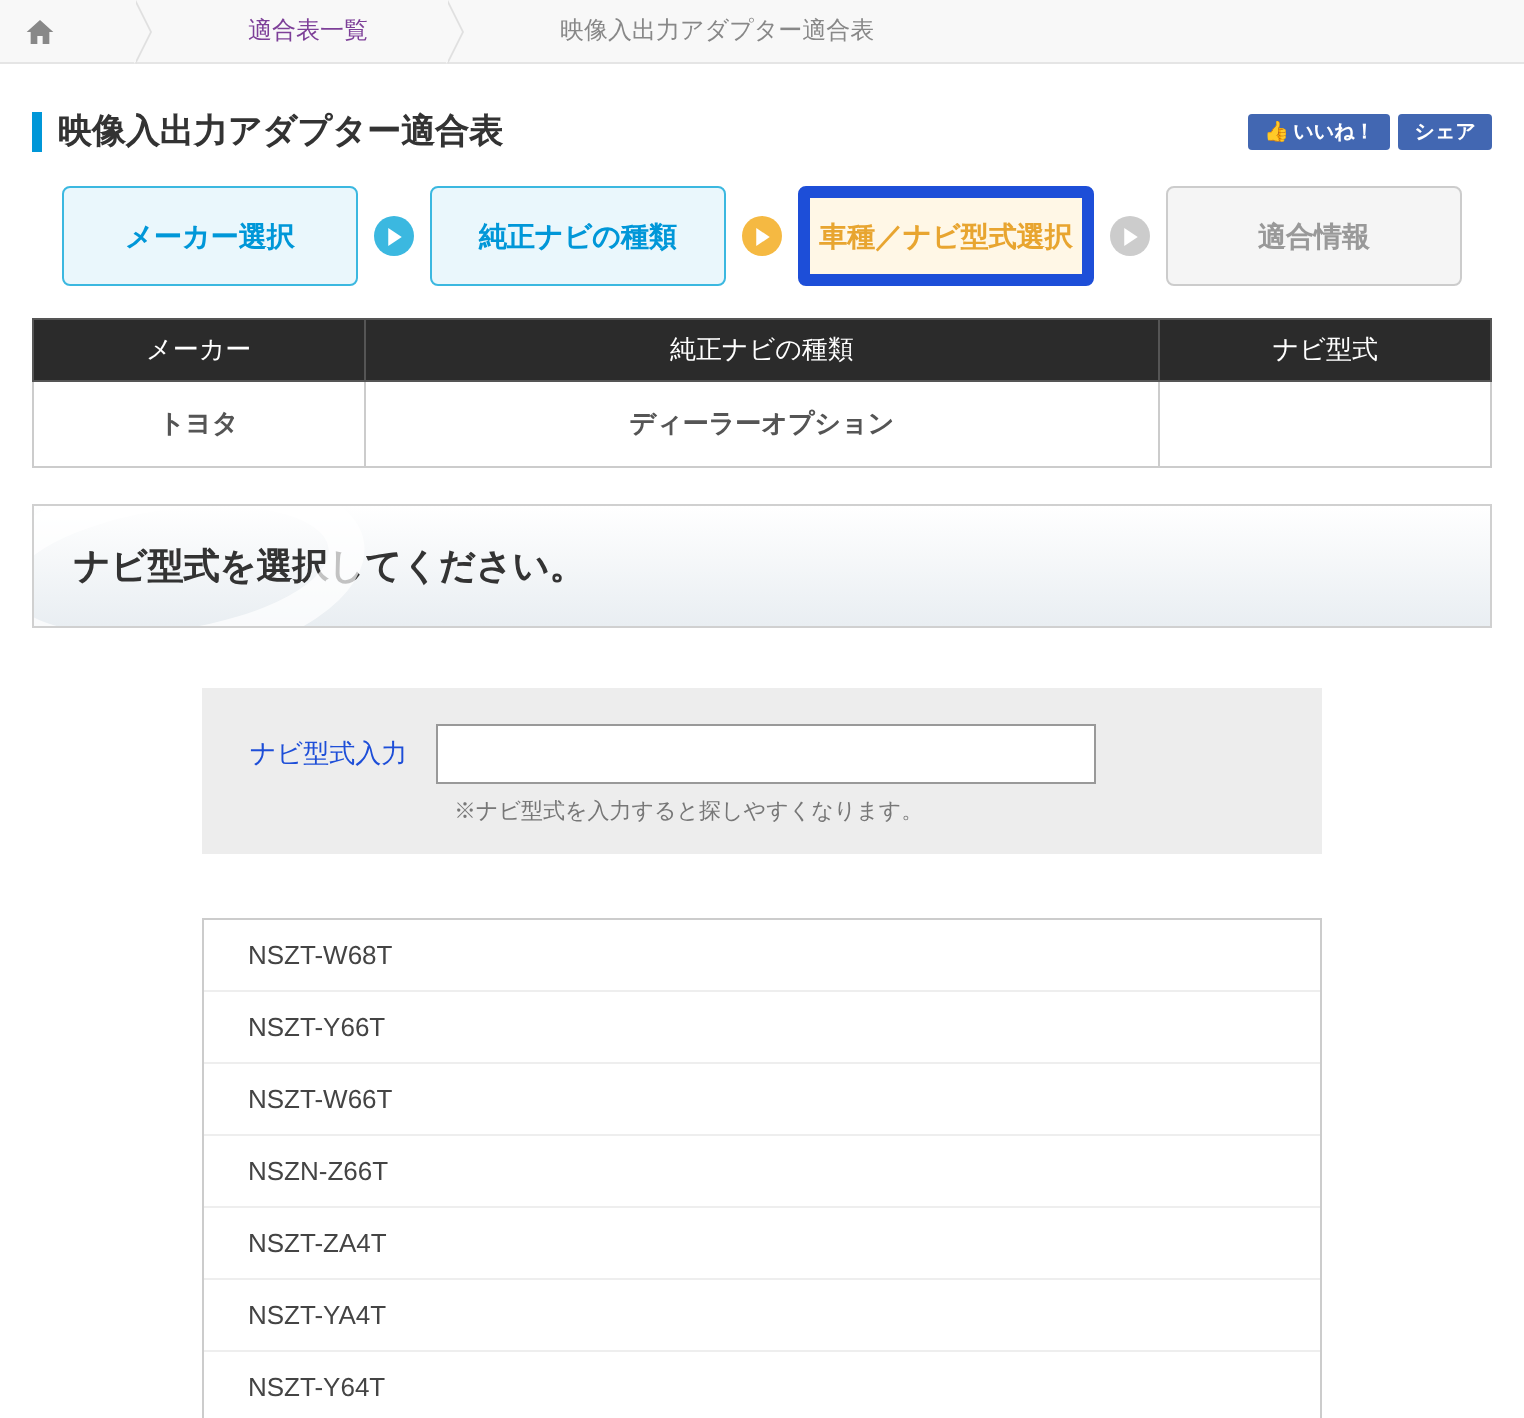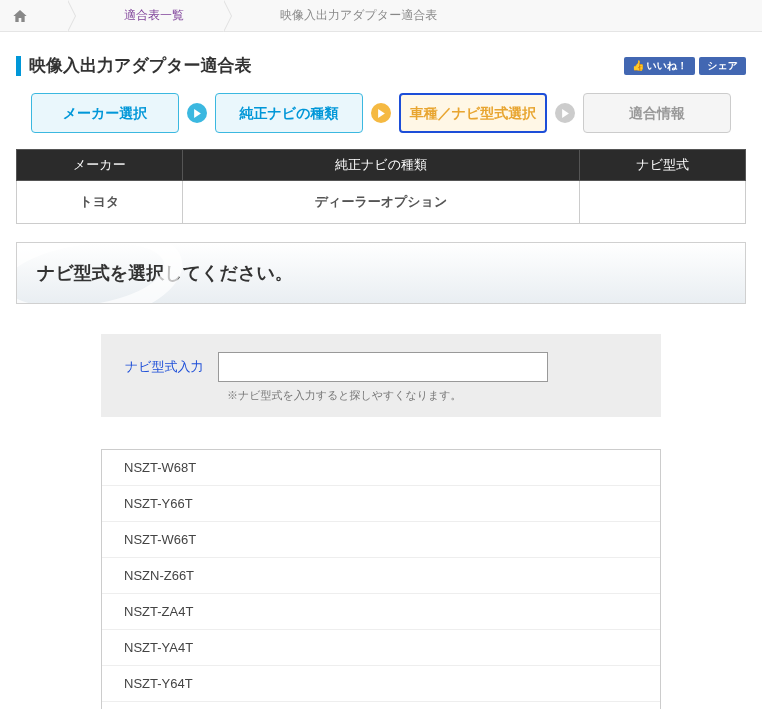--- a/index.html
+++ b/index.html
@@ -18,23 +18,23 @@
 
 .title-row{display:flex;justify-content:space-between;align-items:center;padding:22px 16px 16px;}
 .title{display:flex;align-items:center;font-size:17px;font-weight:bold;color:#333;}
 .title::before{content:"";display:inline-block;width:5px;height:20px;background:#0097d8;margin-right:8px;}
 .social{display:flex;gap:4px;}
 .social-btn{background:#4267B2;color:#fff;font-size:10px;padding:2px 8px;border-radius:2px;display:flex;align-items:center;gap:2px;font-weight:bold;}
 .thumb-icon{font-size:10px;}
 
 
 .steps{display:flex;align-items:center;justify-content:center;gap:8px;padding:0 16px 16px;}
-.step{border:1px solid #ccc;border-radius:4px;text-align:right;display:flex;align-items:center;justify-content:center;font-size:14px;font-weight:bold;color:#999;height:40px;width:148px;line-height:1.3;}
+.step{border:1px solid #ccc;border-radius:4px;text-align:right;display:flex;align-items:center;justify-content:center;font-size:14px;font-weight:bold;color:#999;height:50px;width:148px;line-height:1.3;}
 .step.blue{border:1px solid #3bb8e0;background:#eaf7fc;color:#0097d8;}
-.step.orange{border:2px solid #1d4ed8;background:#fff7e6;color:#e8a530;}
+.step.orange{border:6px solid #1d4ed8;background:#fff7e6;color:#e8a530;}
 .step.gray{background:#f5f5f5;}
 .arrow{width:20px;height:20px;border-radius:50%;display:flex;align-items:center;justify-content:center;background:#ccc;}
 .arrow.blue{background:#3bb8e0;}
 .arrow.orange{background:#f5b942;}
 .arrow svg{width:7px;height:9px;fill:#fff;}
 
 
 .tbl{width:calc(100% - 32px);margin:0 16px;border-collapse:collapse;border:1px solid #ccc;}
 .tbl th{background:#2b2b2b;color:#fff;font-weight:normal;padding:6px;font-size:13px;border:1px solid #555;margin-left:17px;}
 .tbl td{padding:12px;text-align:center;border:1px solid #ccc;font-size:13px;color:#555;font-weight:bold;}

